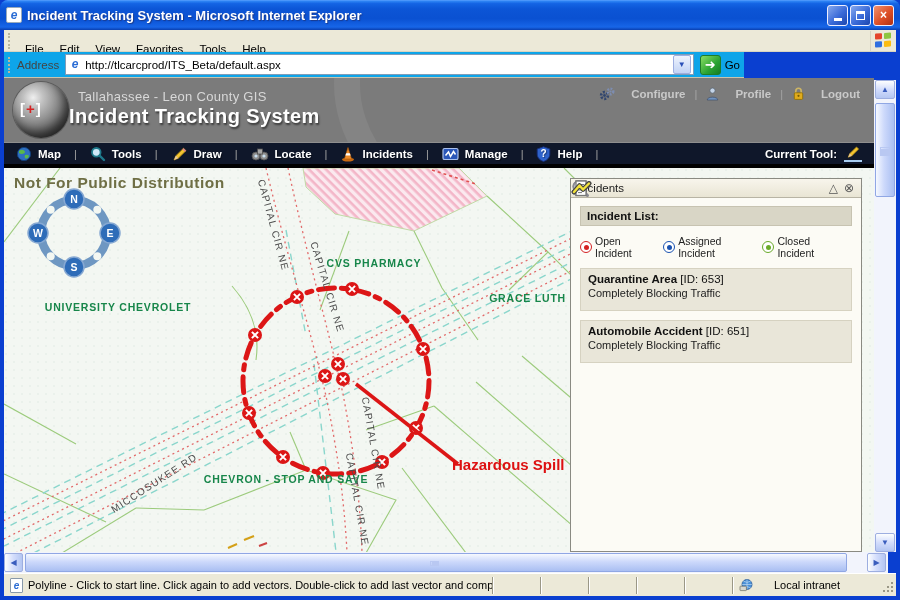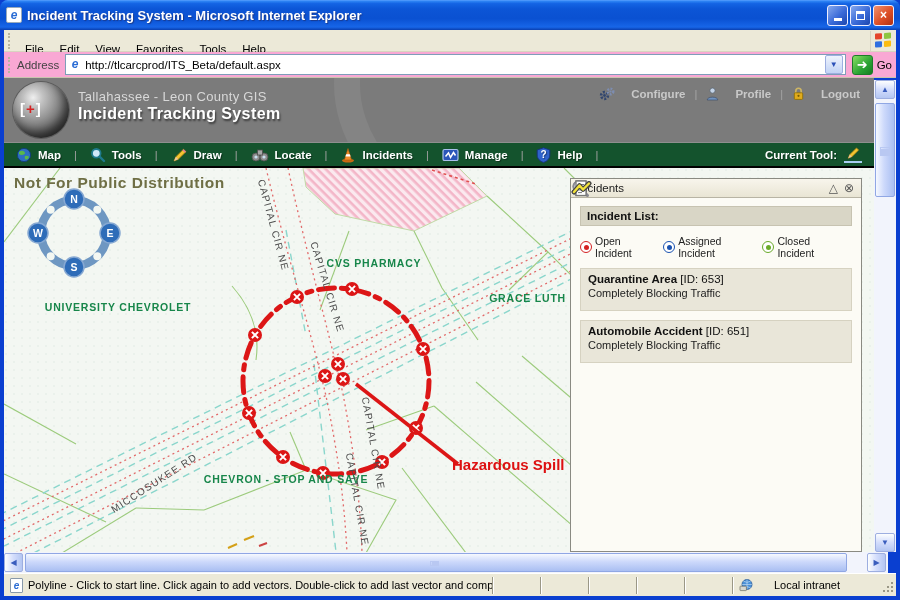--- a/index.html
+++ b/index.html
@@ -26,21 +26,21 @@
   .grip{width:5px;height:16px;margin:0 4px;border-left:2px dotted #b8b5a0;}
   .menu-item{font-size:11.5px;color:#000;padding:3px 8px;margin-top:16px;}
   .menubar .spacer{flex:1;}
   .flagbox{width:26px;height:20px;display:flex;align-items:center;justify-content:center;border-left:1px solid #d8d4c0;}
   .flag{position:relative;width:17px;height:16px;transform:skewY(-4deg);}
   .flag i{position:absolute;width:7px;height:6px;border-radius:1px;}
   .flag .f1{left:0;top:0;background:#e4452c;}  .flag .f2{left:9px;top:0;background:#8dc63f;}
   .flag .f3{left:0;top:8px;background:#2f6fe0;} .flag .f4{left:9px;top:8px;background:#fbbc12;}
 
   
-  .addressbar{position:absolute;left:4px;top:52px;width:892px;height:26px;background:#f9a8d4;display:flex;align-items:center;
+  .addressbar{position:absolute;left:4px;top:52px;width:740px;height:26px;background:#0ea5e9;display:flex;align-items:center;
     border-bottom:1px solid #c8c4ae;padding-right:4px;}
   .addr-label{font-size:11.5px;color:#444;margin-right:6px;}
   .addr-field{flex:1;height:21px;background:#fff;border:1px solid #7f9db9;display:flex;align-items:center;padding:0 2px;}
   .addr-field .e-icon{width:14px;height:14px;color:#2a6cd4;font-weight:bold;font-style:italic;font-size:12px;line-height:13px;text-align:center;}
   .addr-input{flex:1;border:0;outline:0;font-size:11.5px;color:#000;padding:0 3px;background:transparent;}
   .addr-drop{width:18px;height:19px;background:linear-gradient(180deg,#eef3fd,#c2d3f5);border:1px solid #9daee0;border-radius:2px;
     color:#2a50b8;font-size:8px;display:flex;align-items:center;justify-content:center;}
   .go-wrap{display:flex;align-items:center;gap:4px;margin-left:6px;}
   .go-btn{width:21px;height:20px;border-radius:3px;border:1px solid #1d7c2a;background:linear-gradient(135deg,#8ade62,#2aa334 60%,#157d22);
     color:#fff;font-weight:bold;font-size:13px;display:flex;align-items:center;justify-content:center;}
@@ -49,27 +49,27 @@
   
   .appheader{position:absolute;left:4px;top:78px;width:870px;height:64px;background:#7b7b7b;overflow:hidden;}
   .appheader::before{content:"";position:absolute;left:330px;top:-190px;width:560px;height:340px;border-radius:50%;
     border:26px solid rgba(255,255,255,0.07);}
   .logo-sphere{position:absolute;left:9px;top:4px;width:56px;height:56px;border-radius:50%;
     background:radial-gradient(circle at 36% 28%,#efefef 0%,#c2c2c2 18%,#8e8e8e 45%,#4d4d4d 78%,#242424 100%);
     box-shadow:inset -4px -6px 10px rgba(0,0,0,.5), 0 0 0 1px #5c5c5c;}
   .logo-sphere .plus{position:absolute;left:7px;top:18px;font-size:15px;font-weight:bold;color:#fff;letter-spacing:1px;}
   .logo-sphere .plus b{color:#d42222;}
   .hdr-org{position:absolute;left:74px;top:11px;font-size:13px;color:#d8d8d8;letter-spacing:.3px;}
-  .hdr-app{position:absolute;left:74px;top:27px;font-size:16px;font-weight:bold;color:#fff;letter-spacing:.4px;text-shadow:1px 2px 2px rgba(0,0,0,.55);}
+  .hdr-app{position:absolute;left:65px;top:27px;font-size:20px;font-weight:bold;color:#fff;letter-spacing:.4px;text-shadow:1px 2px 2px rgba(0,0,0,.55);}
   .hdr-links{position:absolute;right:14px;top:9px;display:flex;align-items:center;gap:9px;}
   .hdr-link{display:flex;align-items:center;gap:16px;font-size:11.5px;font-weight:bold;color:#c9c9c9;}
   .hdr-sep{color:#a5a5a5;font-size:11px;}
 
   
-  .toolbar{position:absolute;left:4px;top:142px;width:870px;height:26px;background:#14532d;border-top:1px solid #8f8f8f;border-bottom:2px solid #000000;
+  .toolbar{position:absolute;left:4px;top:142px;width:870px;height:26px;background:#0f172a;border-top:1px solid #8f8f8f;border-bottom:4px solid #000000;
     display:flex;align-items:center;padding:0 12px;}
   .tb-item{display:flex;align-items:center;gap:6px;font-size:11.5px;font-weight:bold;color:#fff;text-shadow:1px 1px 1px rgba(0,0,0,.4);}
   .tb-sep{color:#a2a2a2;margin:0 13px;font-size:11px;}
   .toolbar .spacer{flex:1;}
   .current-tool{display:flex;align-items:center;gap:7px;font-size:11.5px;font-weight:bold;color:#fff;text-shadow:1px 1px 1px rgba(0,0,0,.4);}
   .ct-pencil{display:flex;flex-direction:column;align-items:center;}
   .ct-underline{width:18px;height:2px;background:#a8cdf0;margin-top:1px;}
 
   
   .maparea{position:absolute;left:4px;top:168px;width:870px;height:384px;background:#f3f7f2;overflow:hidden;}

